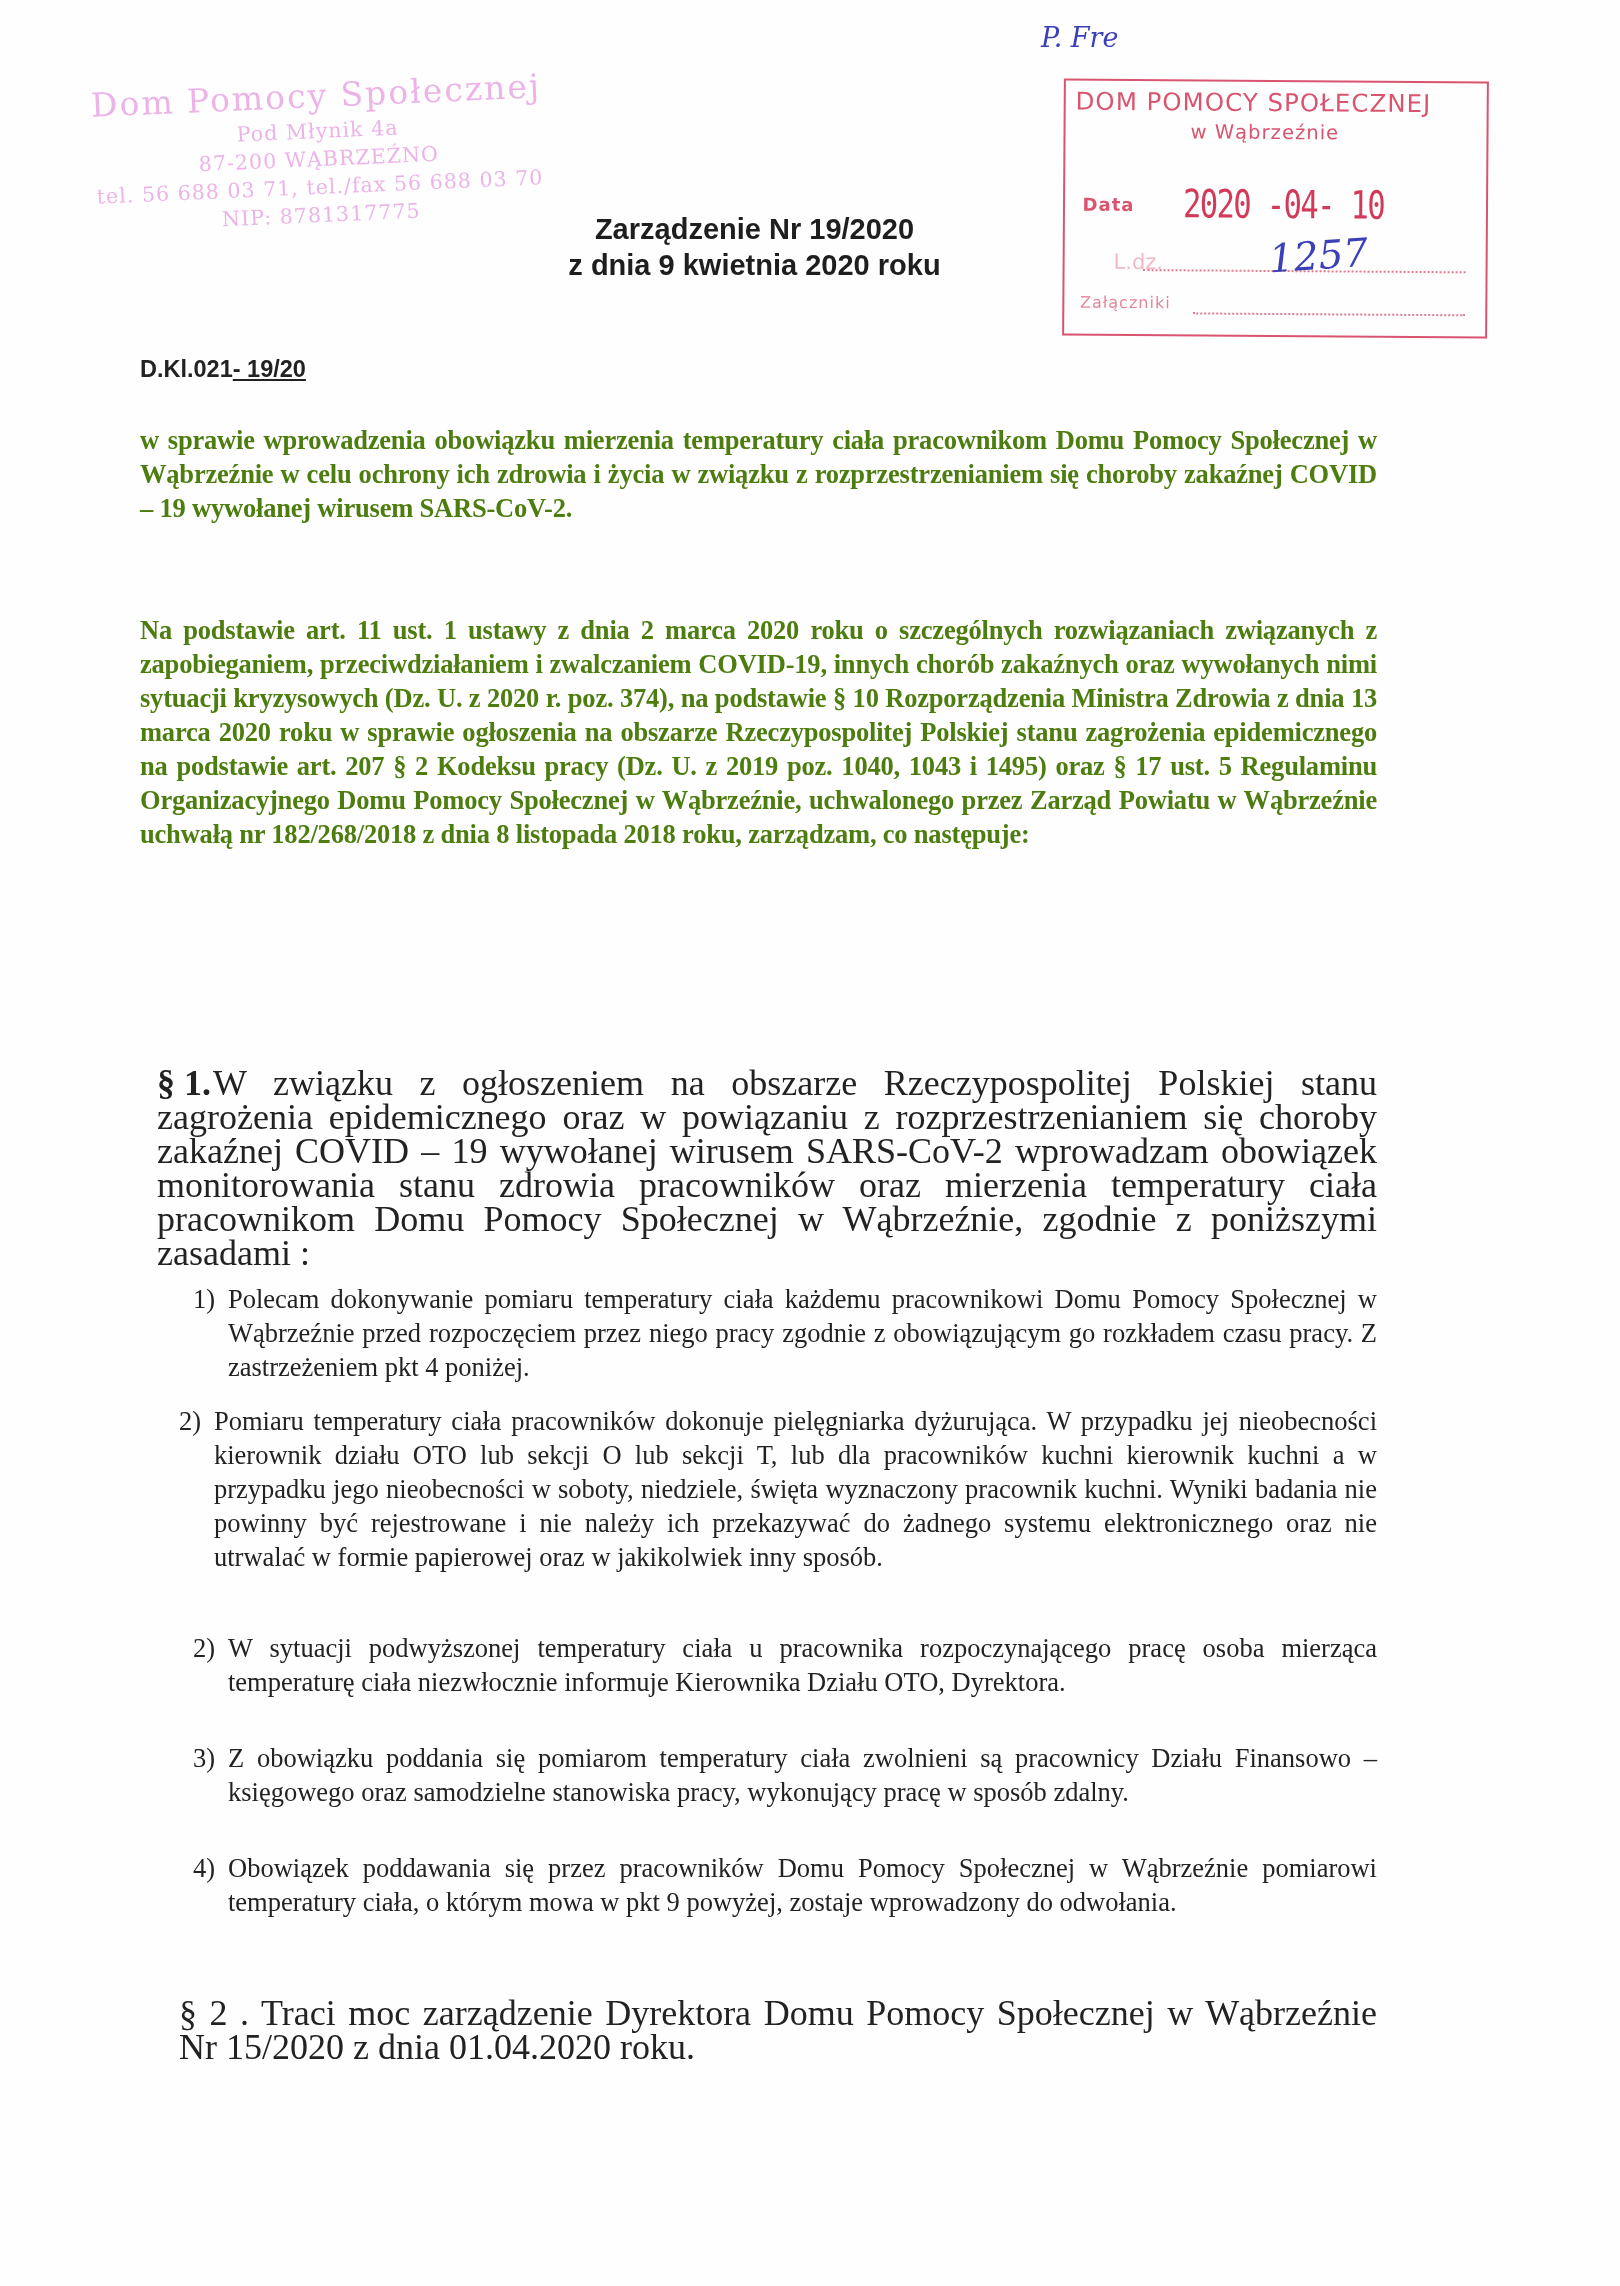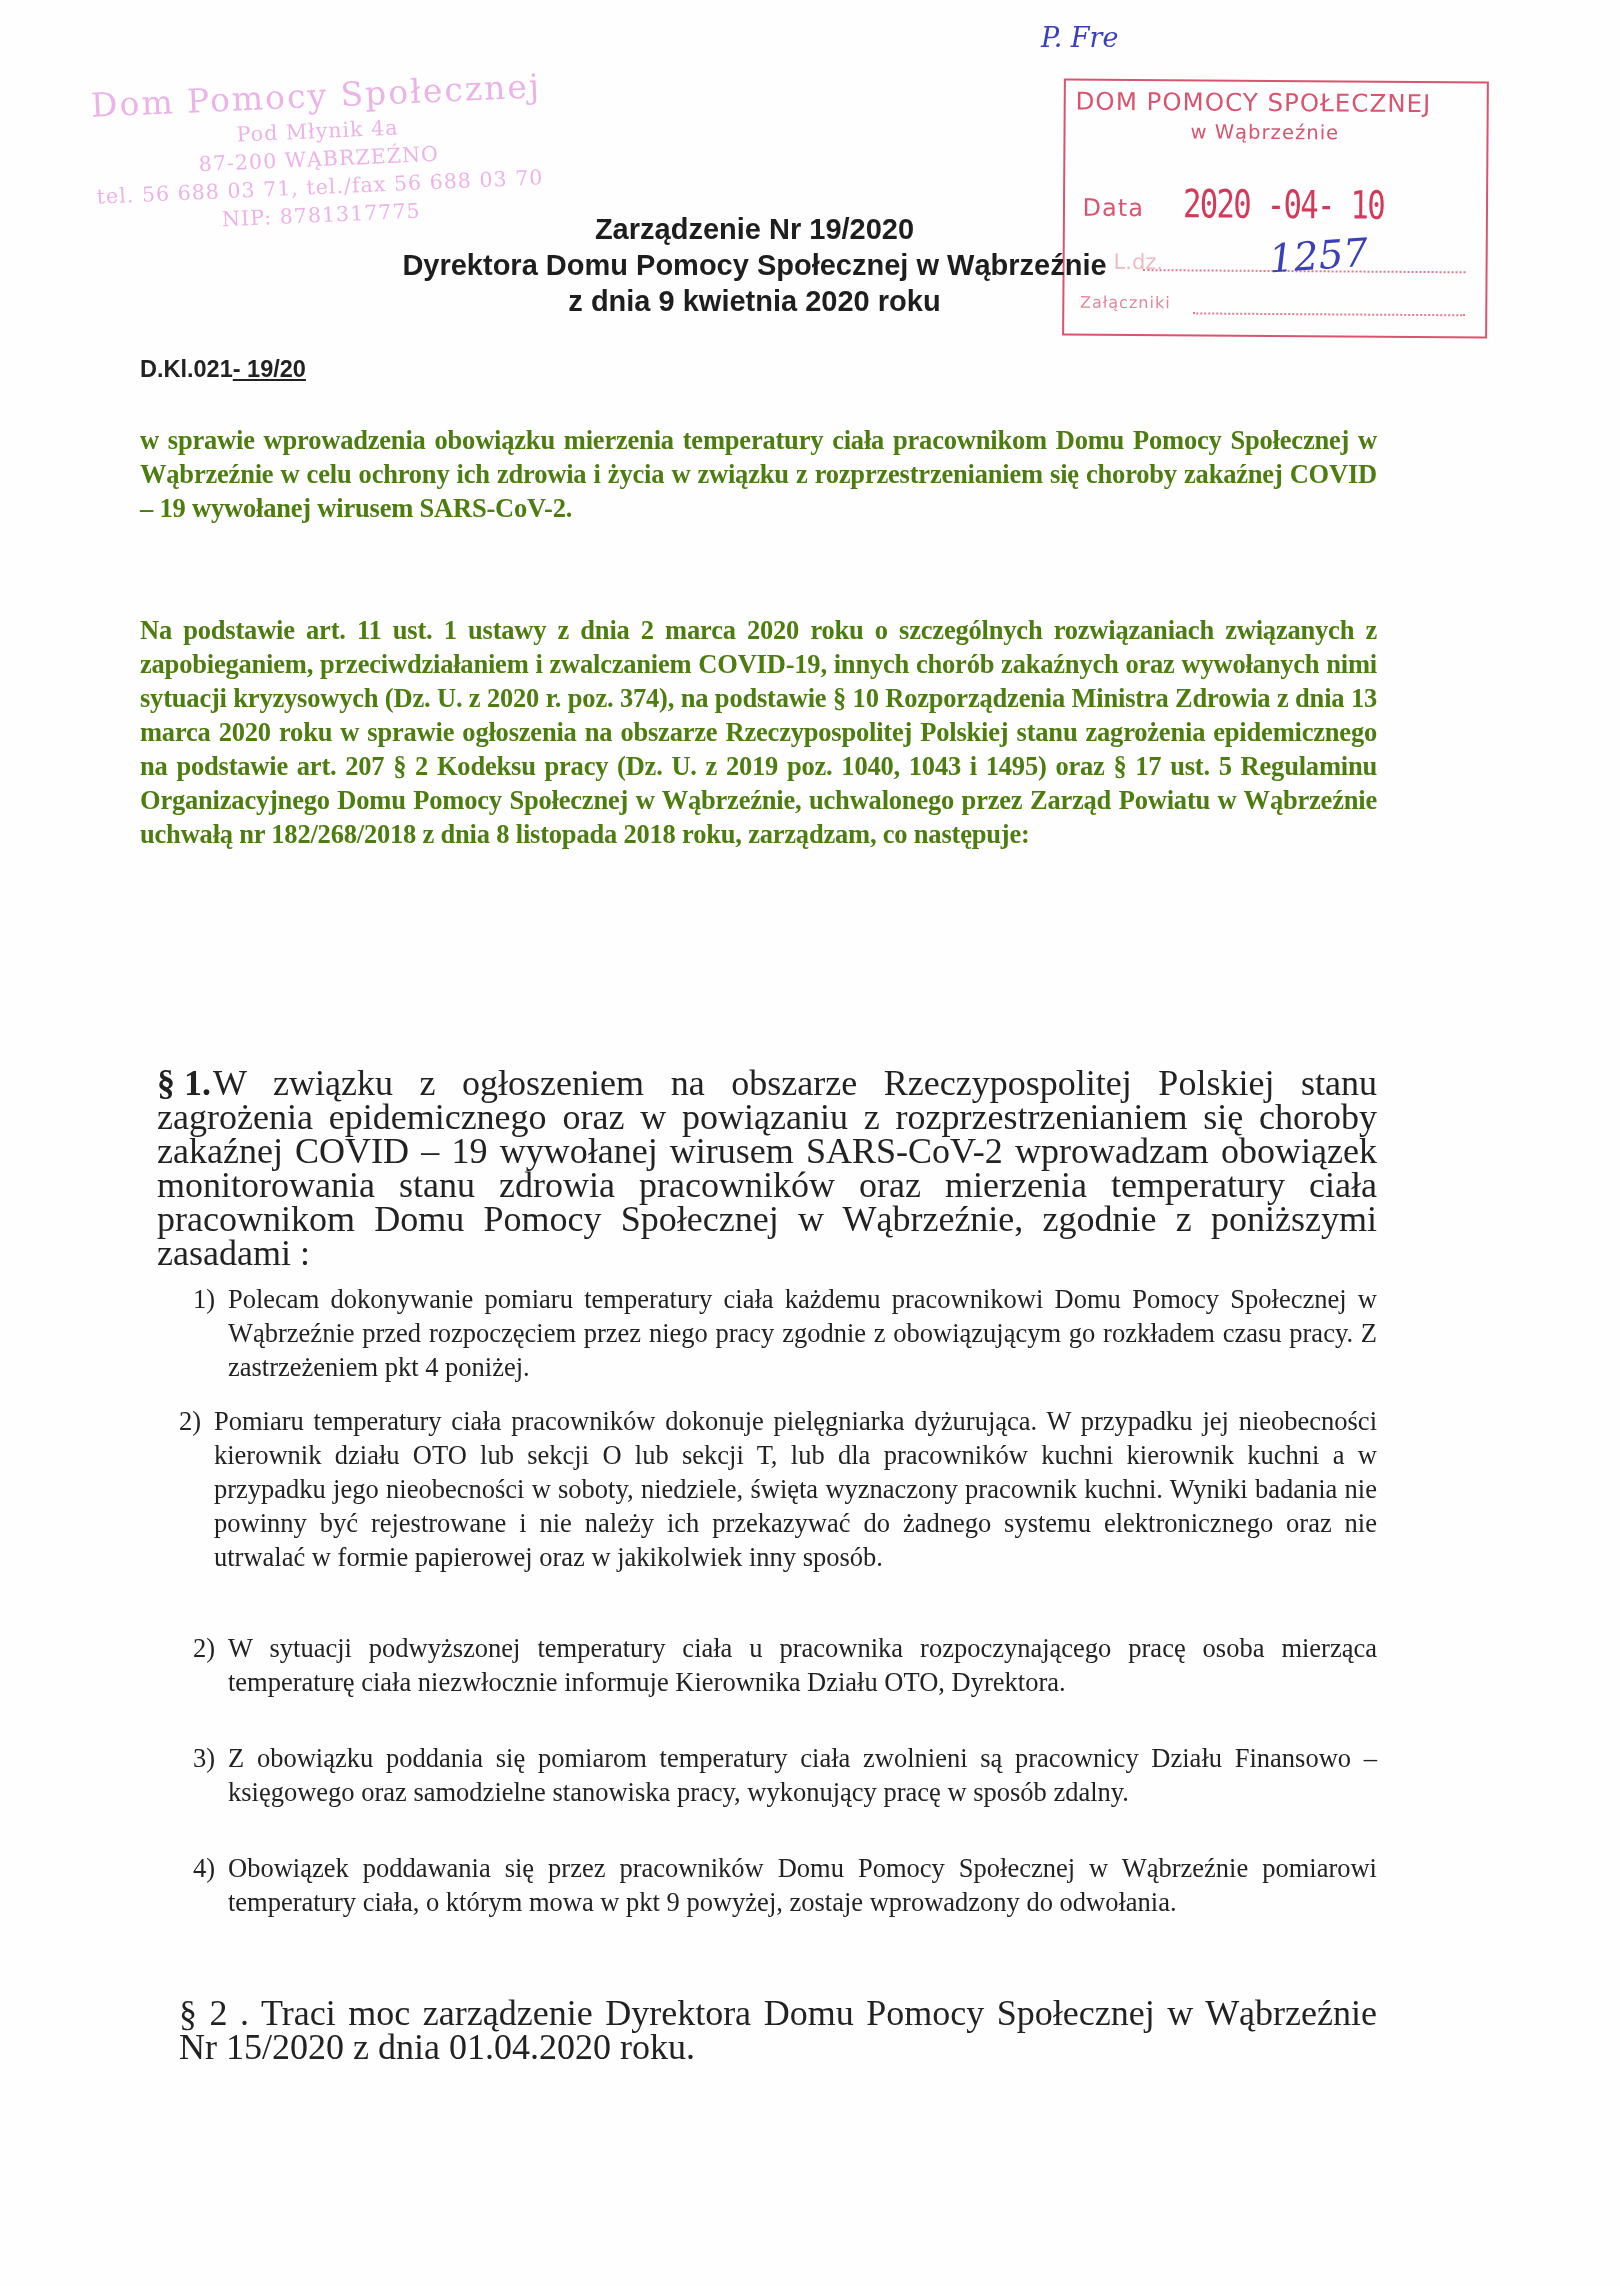--- a/index.html
+++ b/index.html
@@ -18,21 +18,21 @@
 
   .ref { position: absolute; left: 140px; top: 356px; font-family: "Liberation Sans", sans-serif;
     font-weight: bold; font-size: 23.5px; color: #222; }
   .ref .u { text-decoration: underline; }
 
   
   .reg-stamp { position: absolute; left: 1063px; top: 80px; width: 421px; height: 253px;
     border: 2px solid #d9546f; color: #d9546f; font-family: "DejaVu Sans", sans-serif; transform: rotate(0.4deg); }
   .reg-stamp .org { position: absolute; left: 9.8px; top: 5.9px; font-size: 24.5px; letter-spacing: 1px; }
   .reg-stamp .city { position: absolute; left: 125px; top: 39px; font-size: 19.6px; letter-spacing: 1px; }
-  .reg-stamp .data-lbl { position: absolute; left: 17.6px; top: 113px; font-size: 24px; letter-spacing: 1px; }
+  .reg-stamp .data-lbl { position: absolute; left: 17.6px; top: 113px; font-size: 18px; letter-spacing: 1px; font-weight: bold; }
   .reg-stamp .data-val { position: absolute; left: 118px; top: 100px; font-size: 39px; font-family: "DejaVu Sans Mono", monospace;
     letter-spacing: -2px; transform: scaleX(.78); transform-origin: left; color: #d33a5a; }
   .reg-stamp .ldz-lbl { position: absolute; left: 35px; top: 169px; font-size: 21px; opacity: .4; margin-left: 14px; }
   .reg-stamp .dots1 { position: absolute; left: 78px; right: 19.6px; top: 188px; border-bottom: 2.9px dotted #e07a8f; }
   .reg-stamp .zal-lbl { position: absolute; left: 15.7px; top: 212px; font-size: 16px; opacity: .7; letter-spacing: 1px; }
   .reg-stamp .dots2 { position: absolute; left: 129px; right: 19.6px; top: 231px; border-bottom: 2.9px dotted #e07a8f; }
 
   .hand { position: absolute; font-family: "DejaVu Serif", serif; font-style: italic; color: #3b3fb8; }
   .hand.top { left: 1041px; top: 21.6px; font-size: 27px; }
   .hand.num { left: 1269px; top: 233px; font-size: 39px; transform: rotate(-4deg); }
@@ -81,21 +81,20 @@
     <div class="data-lbl">Data</div>
     <div class="data-val">2020 -04- 10</div>
     <div class="ldz-lbl">L.dz.</div>
     <div class="dots1"></div>
     <div class="zal-lbl">Załączniki</div>
     <div class="dots2"></div>
   </div>
 
   <div class="title-block">
     <div>Zarządzenie Nr 19/2020</div>
-    <div>Dyrektora Domu Pomocy Społecznej w Wąbrzeźnie</div>
     <div>z dnia 9 kwietnia 2020 roku</div>
   </div>
 
   <div class="hand num">1257</div>
 
   <div class="ref">
     <span>D.Kl.021</span><span class="u">- 19/20</span>
   </div>
 
   <div class="bold-para subject">w sprawie wprowadzenia obowiązku mierzenia temperatury ciała pracownikom Domu Pomocy Społecznej w Wąbrzeźnie w celu ochrony ich zdrowia i życia w związku z rozprzestrzenianiem się choroby zakaźnej COVID – 19 wywołanej wirusem SARS-CoV-2.</div>

